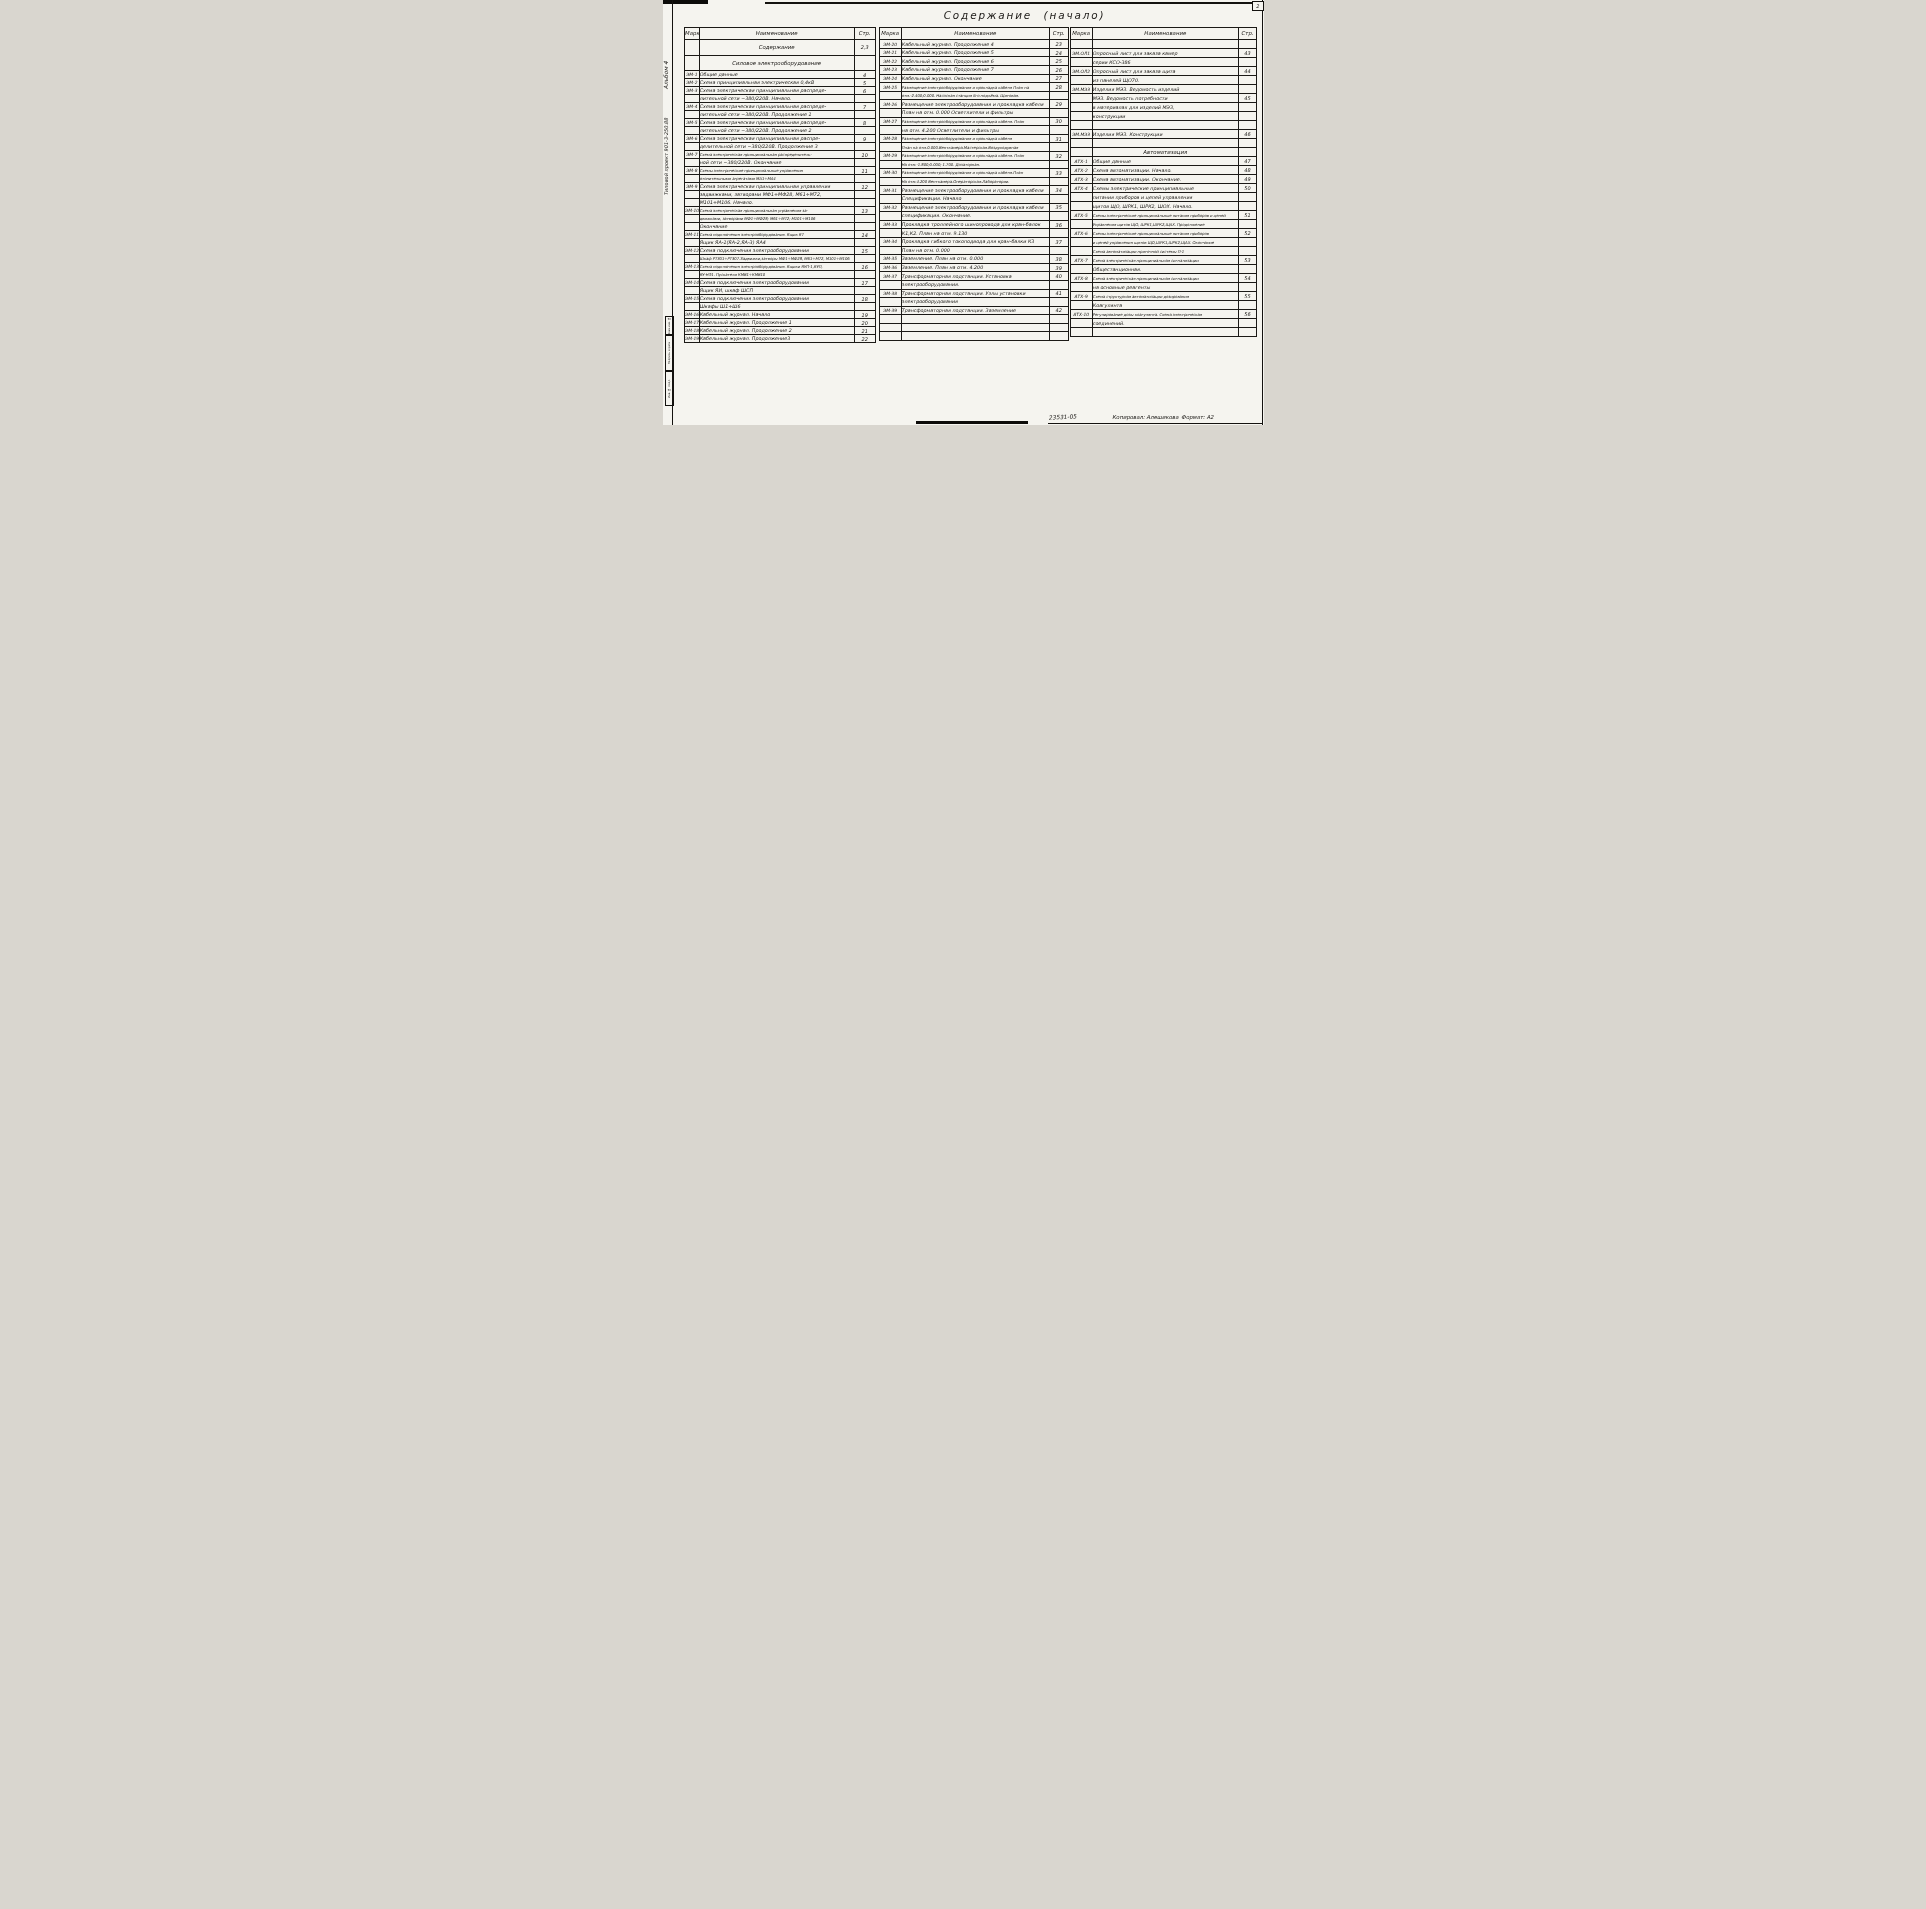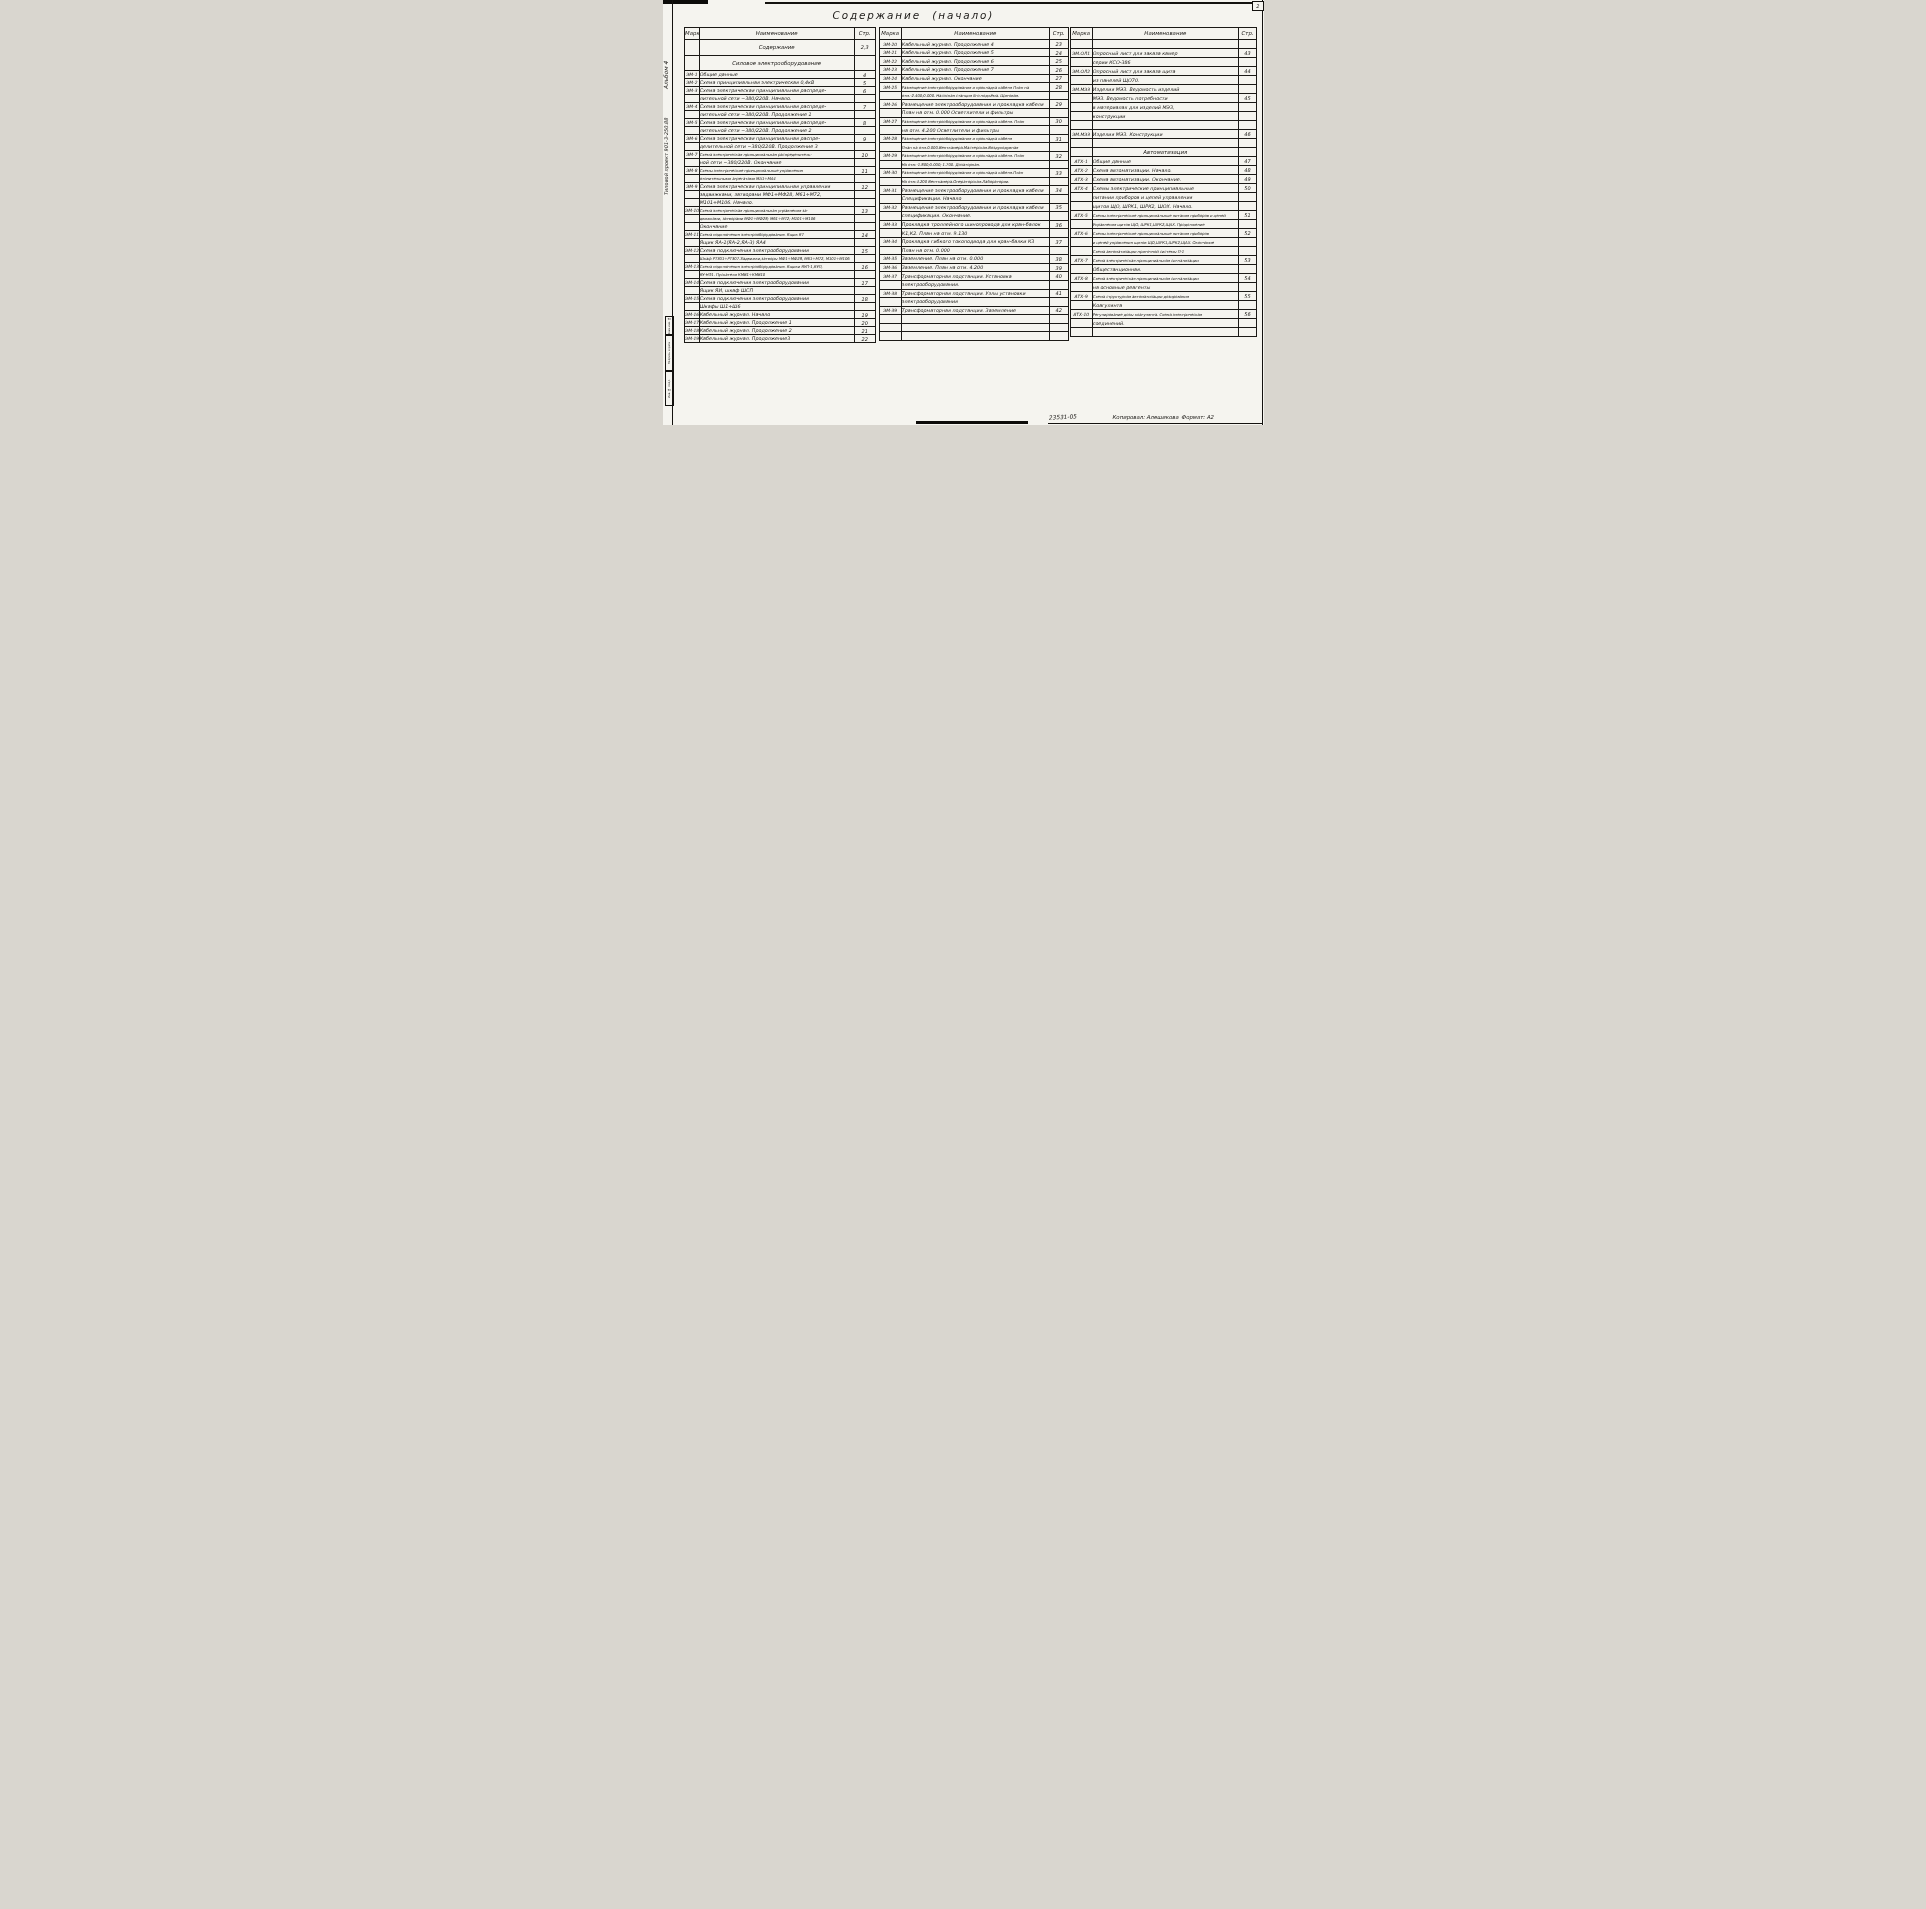--- a/index.html
+++ b/index.html
@@ -16,22 +16,22 @@
   .artifact-bottom{position:absolute;left:253px;top:421px;width:112px;height:3.1px;background:#0c0b09;}
   .footer-rule{position:absolute;left:385px;top:423px;width:214px;height:0.8px;background:#14120f;}
 
   .page-box{
     position:absolute;left:589px;top:0.8px;width:10.8px;height:8.5px;
     border:0.8px solid #14120f;background:#f5f4ef;
     display:flex;align-items:center;justify-content:center;
     font:italic 5px "DejaVu Sans",sans-serif;
   }
   .title{
-    position:absolute;left:170px;top:8.5px;width:285px;margin:0;
-    text-align:left;font:italic 400 10.4px "DejaVu Sans",sans-serif;
+    position:absolute;left:158px;top:8.5px;width:285px;margin:0;
+    text-align:right;font:italic 400 10.4px "DejaVu Sans",sans-serif;
     letter-spacing:1.9px;word-spacing:6.2px;white-space:nowrap;
   }
 
   
   table.toc{position:absolute;border-collapse:collapse;table-layout:fixed;background:transparent;}
   table.toc td,table.toc th{
     border:0.8px solid #1b1916;overflow:hidden;white-space:nowrap;
     vertical-align:middle;padding:0;
   }
   table.toc th{font:italic 5.4px "DejaVu Sans",sans-serif;font-weight:400;}

